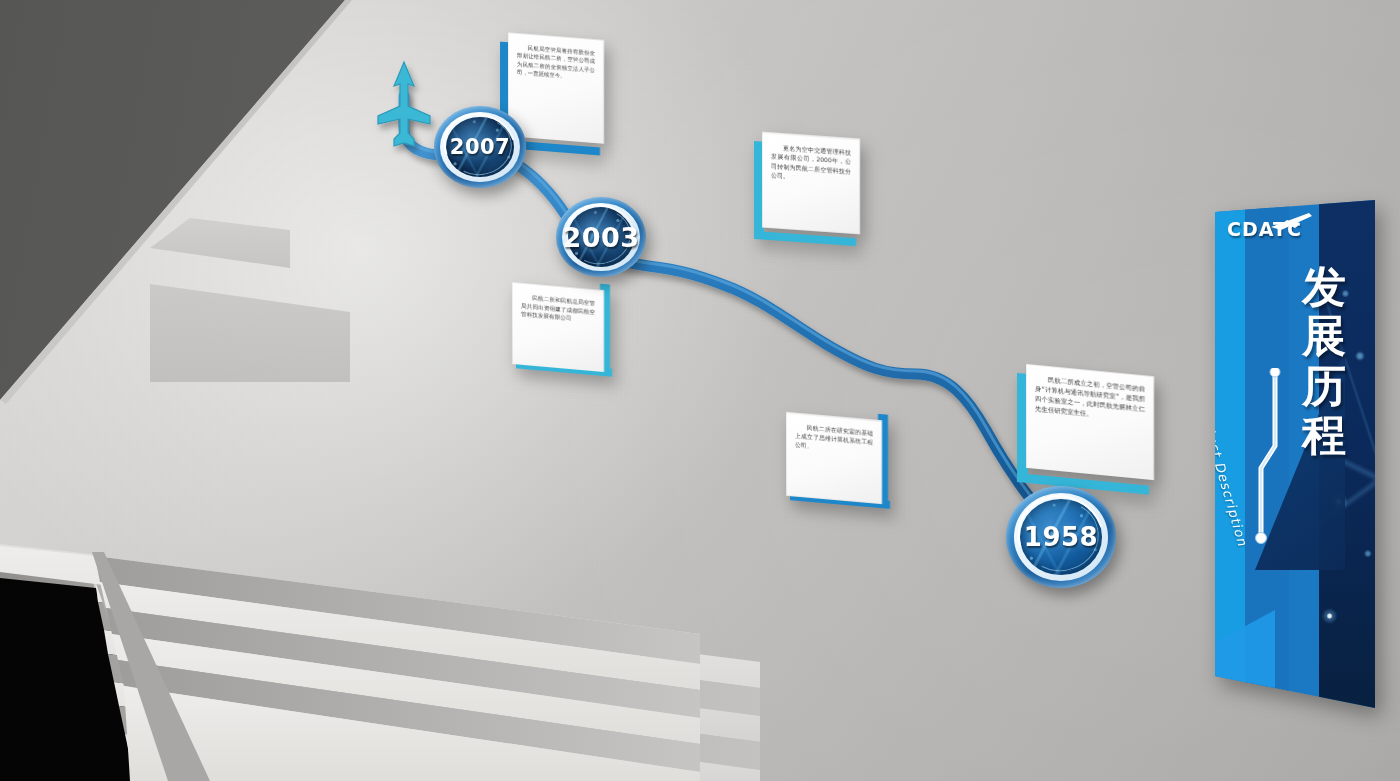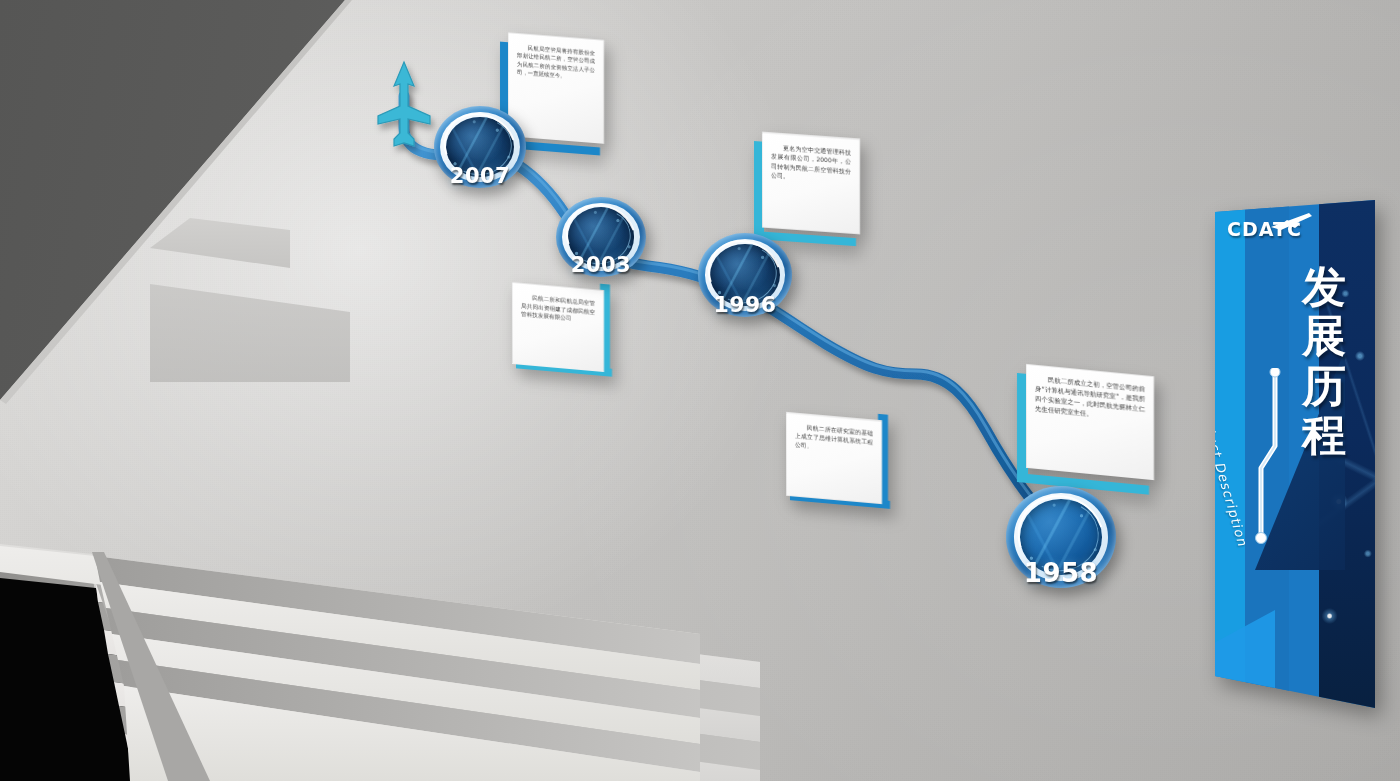--- a/index.html
+++ b/index.html
@@ -71,21 +71,21 @@
   
   .stairs{ position:absolute; left:0; top:520px; width:760px; height:261px; }
 
   
   .timeline-svg{ position:absolute; left:0; top:0; width:1400px; height:781px; pointer-events:none; }
 
   
   .node{
     position:absolute;
     border-radius:50%;
-    display:flex; align-items:flex-end; justify-content:center;
+    display:flex; align-items:center; justify-content:center;
     filter:drop-shadow(4px 7px 7px rgba(0,0,0,.35));
   }
   .node .ring-outer{
     position:absolute; inset:0; border-radius:50%;
     background:linear-gradient(150deg,#6fb6e8 0%,#2f82c4 35%,#1a5f9e 60%,#4e9ad6 100%);
     box-shadow: inset 0 0 6px rgba(255,255,255,.5);
   }
   .node .ring-white{
     position:absolute; inset:7%; border-radius:50%;
     background:linear-gradient(140deg,#ffffff 0%,#eaf4fc 40%,#cfe4f4 100%);
@@ -353,31 +353,23 @@
     <div class="arc2"></div>
     <span class="yr noselect" style="font-size:21px;">2007</span>
   </div>
 
   <div class="node" style="left:556px; top:197px; width:90px; height:80px; z-index:5;">
     <div class="ring-outer"></div>
     <div class="ring-white"></div>
     <div class="disc"></div>
     <div class="arc"></div>
     <div class="arc2"></div>
-    <span class="yr noselect" style="font-size:21px;">2003</span>
-  </div>
-
-  <div class="node" style="left:698px; top:233px; width:94px; height:84px; z-index:5;">
-    <div class="ring-outer"></div>
-    <div class="ring-white"></div>
-    <div class="disc"></div>
-    <div class="arc"></div>
-    <div class="arc2"></div>
-    <span class="yr noselect" style="font-size:22px;">1996</span>
-  </div>
+    <span class="yr noselect" style="font-size:27px;">2003</span>
+  </div>
+
 
 
   <div class="node flat" style="left:1006px; top:486px; width:110px; height:102px; z-index:5;">
     <div class="ring-outer"></div>
     <div class="ring-white"></div>
     <div class="disc"></div>
     <div class="arc"></div>
     <div class="arc2"></div>
     <span class="yr noselect" style="font-size:26px;">1958</span>
   </div>

